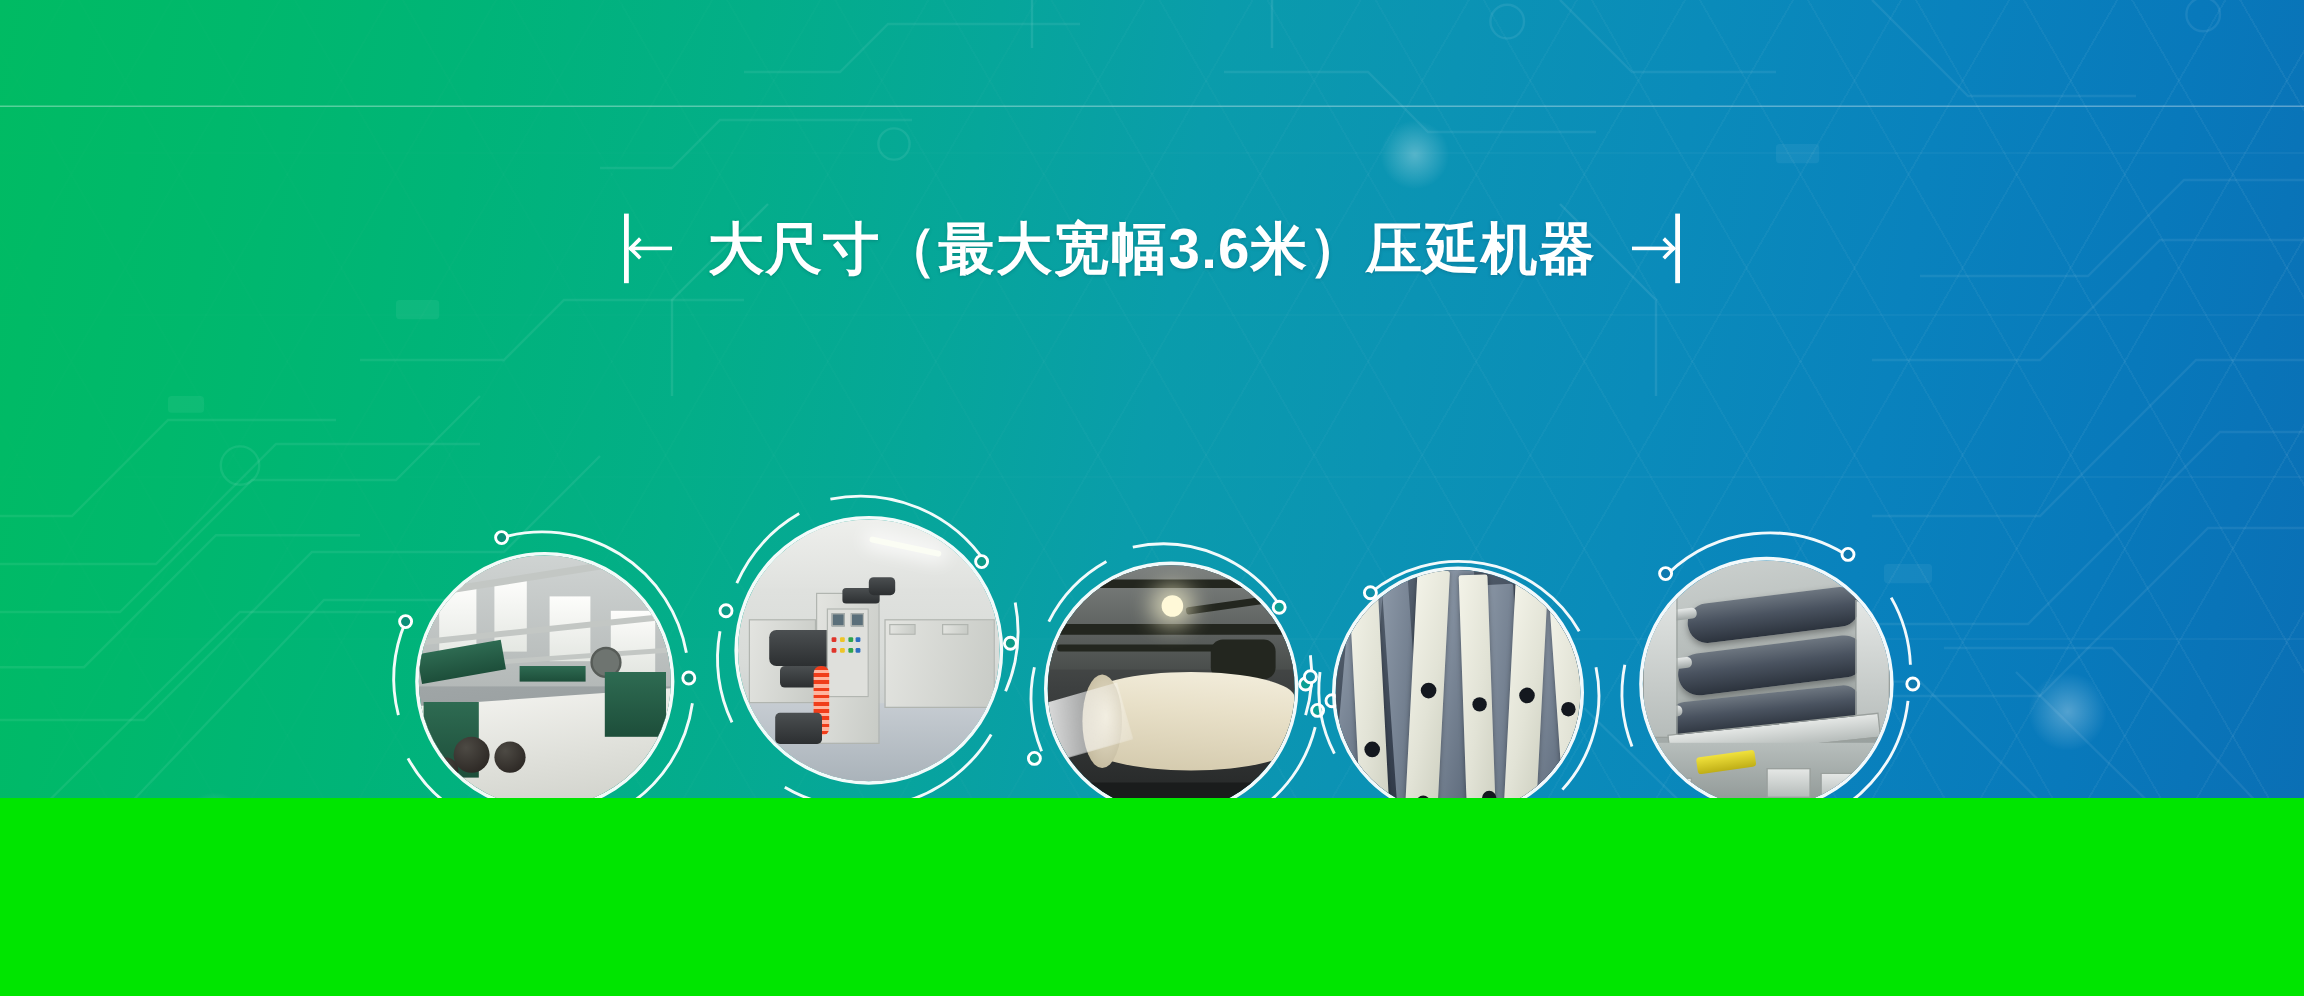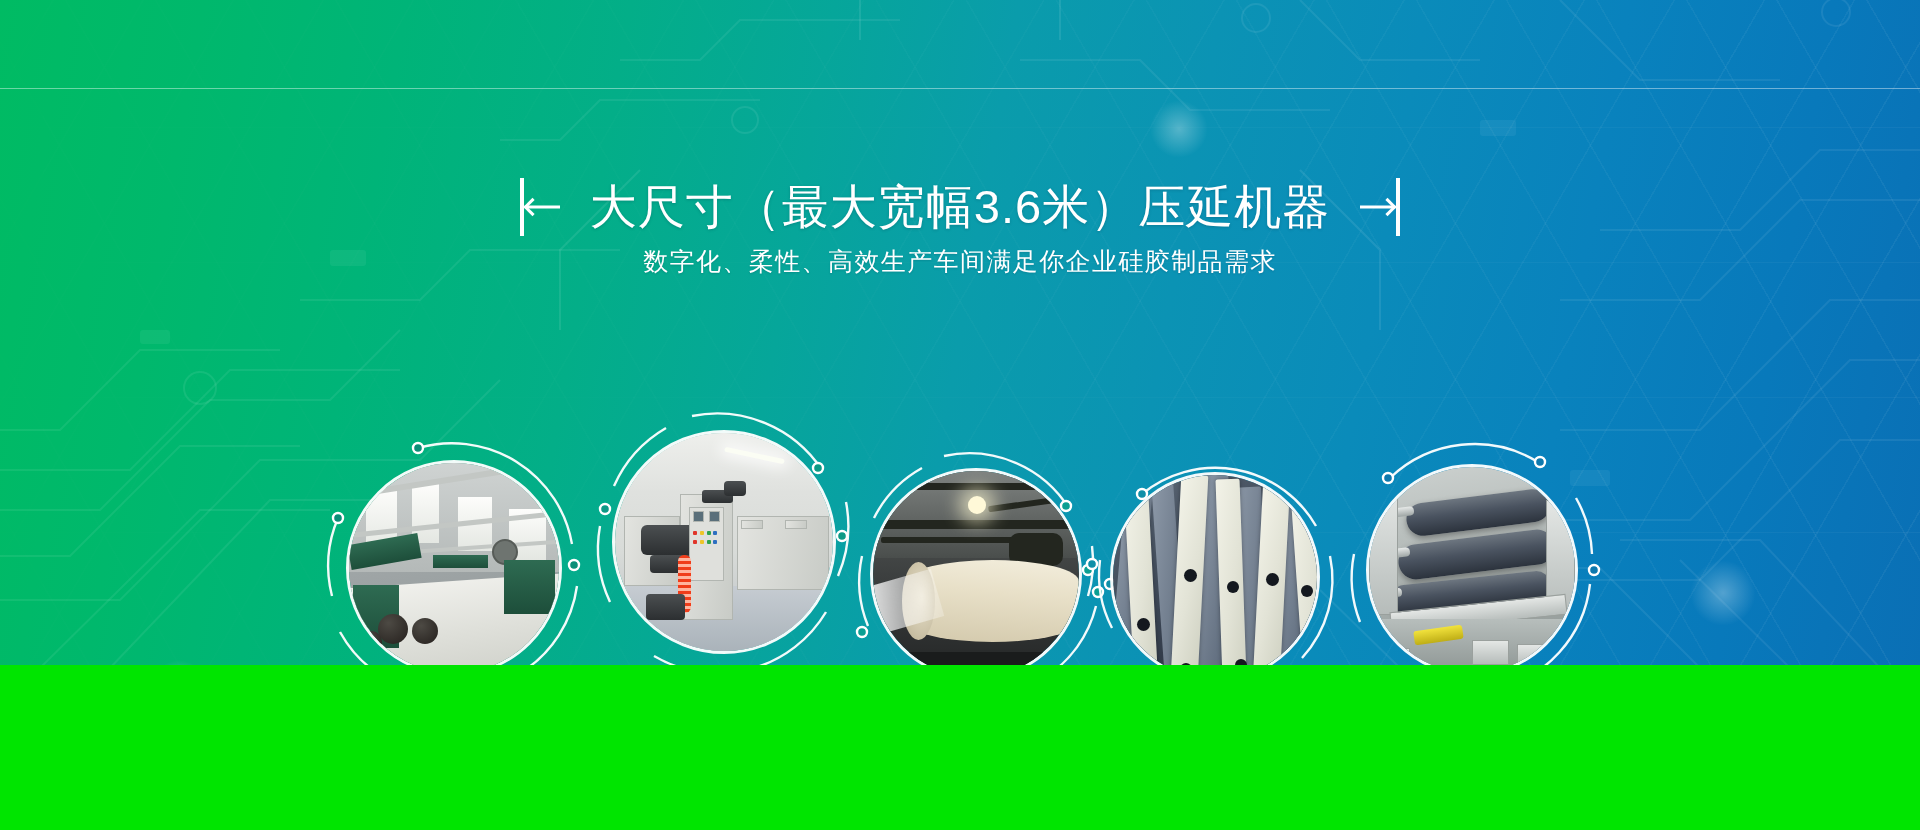--- a/index.html
+++ b/index.html
@@ -74,21 +74,21 @@
   }
   .bracket.right .arrow{ left:auto; right:6px; }
   .bracket .head{
     position:absolute; top:50%; width:13px; height:13px;
     border-top:3px solid #fff; border-left:3px solid #fff;
   }
   .bracket.left .head{ left:6px; transform:translateY(-50%) rotate(-45deg); }
   .bracket.right .head{ right:6px; transform:translateY(-50%) rotate(135deg); }
 
   .headline{
-    font-size:47px; font-weight:normal; color:#ffffff;
+    font-size:47px; font-weight:bold; color:#ffffff;
     letter-spacing:1px; white-space:nowrap; line-height:1.1;
     text-shadow:0 1px 3px rgba(0,40,60,.22);
   }
 
   .subtitle{
     position:absolute; left:0; top:245px; width:1920px; text-align:center;
     font-size:25px; color:#ffffff; letter-spacing:1.4px; white-space:nowrap;
     text-shadow:0 1px 2px rgba(0,40,60,.18);
   }
 
@@ -276,21 +276,20 @@
           <span class="head"></span>
       </span>
       <h1 class="headline">大尺寸（最大宽幅3.6米）压延机器</h1>
       <span class="bracket right">
         <span class="bar"></span>
           <span class="arrow"></span>
           <span class="head"></span>
       </span>
     </div>
 
-    <div class="subtitle">数字化、柔性、高效生产车间满足你企业硅胶制品需求</div>
 
 
     <div class="circles">
 
       <div class="circle-item" style="left:322px;top:436px;width:264px;height:264px;">
         <svg class="ring-svg" width="264" height="264" viewBox="0 0 264 264">
           <g fill="none" stroke="#ffffff" stroke-width="2.4" stroke-opacity="0.95">
             <path d="M96 12 A122 122 0 0 1 250 108"></path>
             <path d="M255 150 A122 122 0 0 1 200 236"></path>
             <path d="M16 82 A122 122 0 0 0 10 160"></path>

